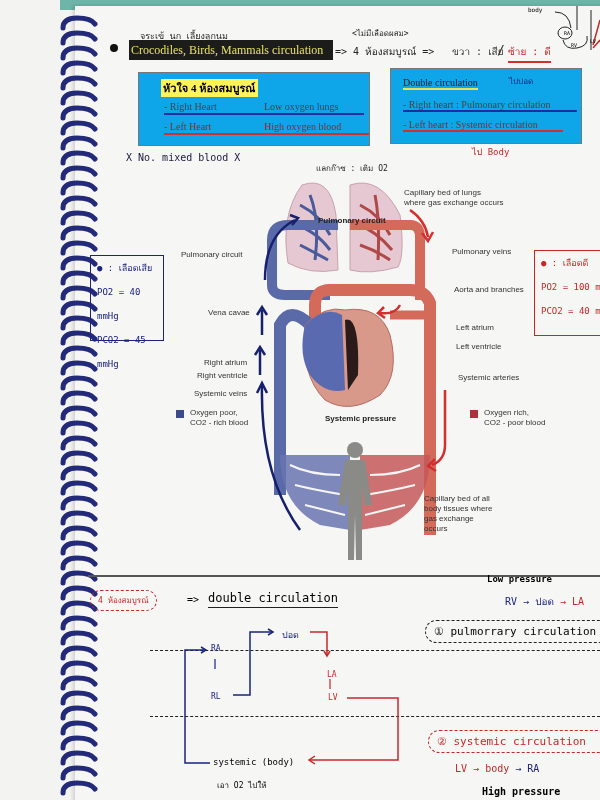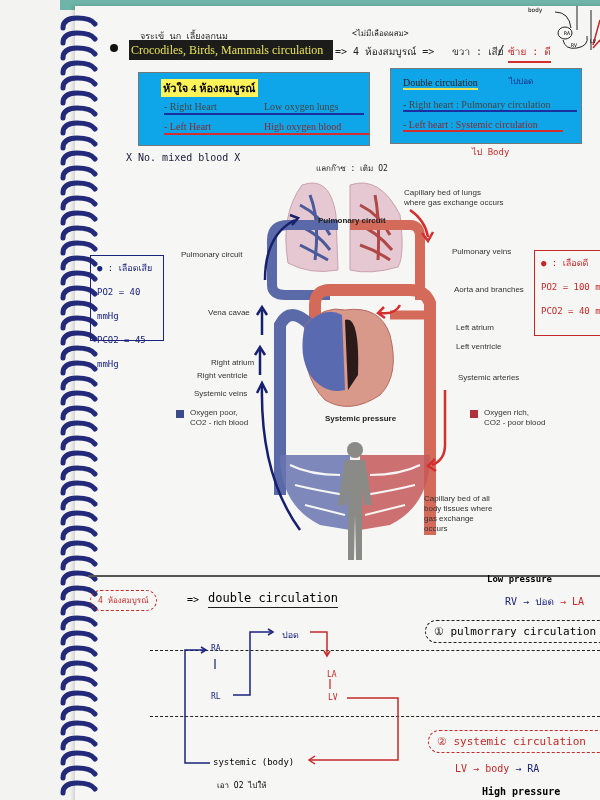--- a/index.html
+++ b/index.html
@@ -191,21 +191,21 @@
 </svg>
 
 <div class="abs label" style="left:318px;top:216px;width:80px;font-weight:bold;color:#222;">Pulmonary circuit</div>
 <div class="abs label" style="left:404px;top:188px;width:100px;">Capillary bed of lungs where gas exchange occurs</div>
 <div class="abs label" style="left:181px;top:250px;">Pulmonary circuit</div>
 <div class="abs label" style="left:452px;top:247px;">Pulmonary veins</div>
 <div class="abs label" style="left:454px;top:285px;">Aorta and branches</div>
 <div class="abs label" style="left:208px;top:308px;">Vena cavae</div>
 <div class="abs label" style="left:456px;top:323px;">Left atrium</div>
 <div class="abs label" style="left:456px;top:342px;">Left ventricle</div>
-<div class="abs label" style="left:211px;top:358px;">Right atrium</div>
+<div class="abs label" style="left:204px;top:358px;">Right atrium</div>
 <div class="abs label" style="left:197px;top:371px;">Right ventricle</div>
 <div class="abs label" style="left:458px;top:373px;">Systemic arteries</div>
 <div class="abs label" style="left:194px;top:389px;">Systemic veins</div>
 <div class="abs label" style="left:325px;top:414px;font-weight:bold;color:#222;">Systemic pressure</div>
 <div class="abs label" style="left:424px;top:494px;width:70px;">Capillary bed of all body tissues where gas exchange occurs</div>
 
 <div class="abs" style="left:176px;top:410px;width:8px;height:8px;background:#3b4a8a;"></div>
 <div class="abs label" style="left:190px;top:408px;">
   <div>Oxygen poor,</div>
   <div>CO2 - rich blood</div>

